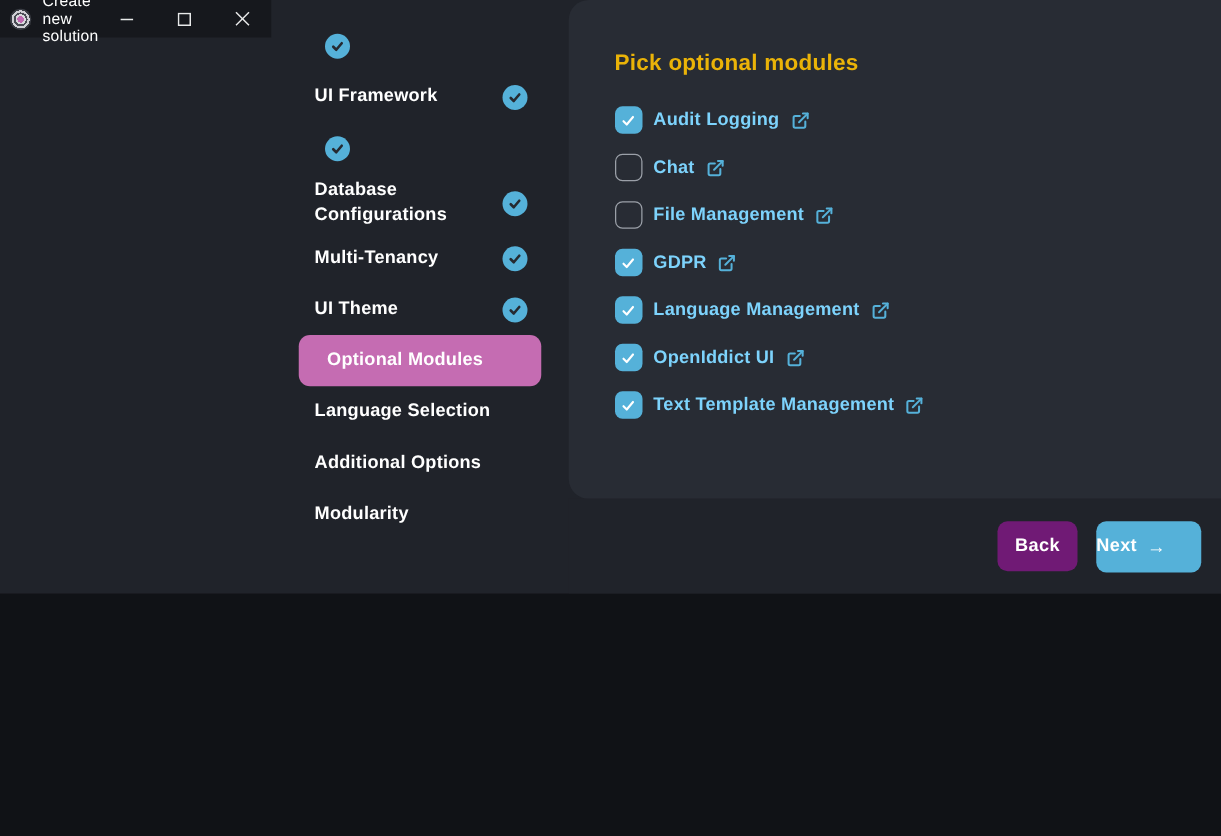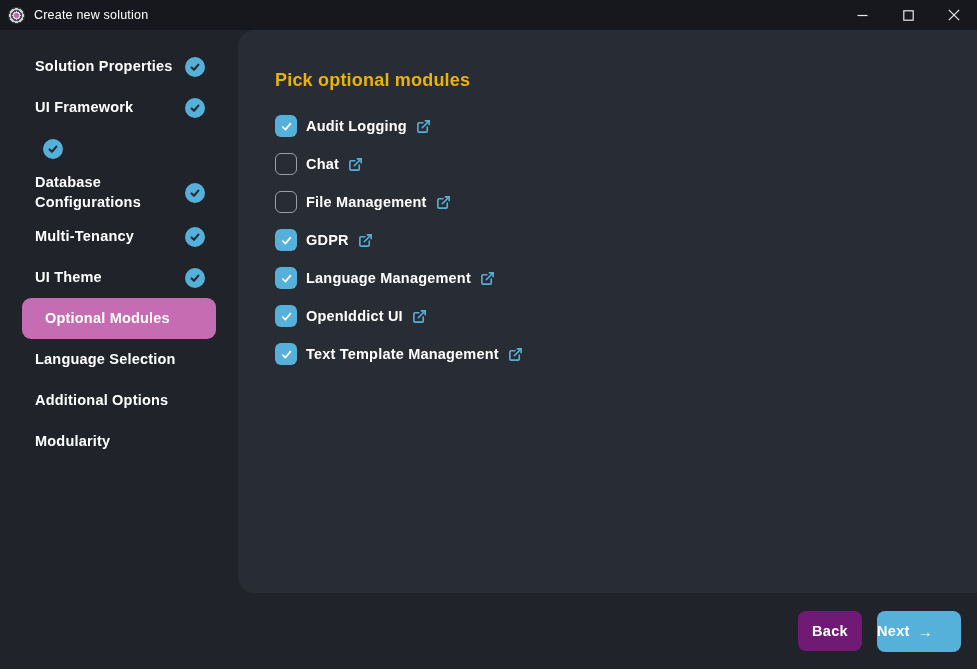--- a/index.html
+++ b/index.html
@@ -2,23 +2,23 @@
 <html style="--accent-blue: #55b1d9; --active-pink: #c56cb2; --panel-bg: #282c34; --window-bg: #20232a; --titlebar-bg: #16181d; --back-button-bg: #343841;"><head>
 <meta charset="utf-8">
 <style>
   * { margin: 0; padding: 0; box-sizing: border-box; }
   html, body { background: #101216; }
   body {
     font-family: "Liberation Sans", "DejaVu Sans", sans-serif;
     -webkit-font-smoothing: antialiased;
   }
   .window {
-    width: 977px; height: 669px;
+    width: 977px; height: 475px;
     background: var(--window-bg, #20232a);
-    display: flex; flex-direction: column;
+    display: flex; flex-direction: row;
     overflow: hidden;
     color: #f4f5f6;
   }
   
   .titlebar {
     height: 30px; flex: 0 0 30px;
     background: var(--titlebar-bg, #16181d);
     display: flex; align-items: center;
     padding-left: 8px;
     user-select: none;
@@ -89,21 +89,21 @@
     border-radius: 6px;
     flex: 0 0 auto;
     display: flex; align-items: center; justify-content: center;
     cursor: pointer;
   }
   .checkbox.checked { background: var(--accent-blue, #55b1d9); }
   .checkbox.unchecked { background: transparent; border: 1.6px solid #9ba0a8; }
   .checkbox.unchecked svg { visibility: hidden; }
   .module-label {
     margin-left: 9px;
-    font-size: 14.5px; font-weight: bold; color: #ffffff;
+    font-size: 14.5px; font-weight: bold; color: #7dd3fc;
     letter-spacing: 0.2px;
   }
   .ext-link {
     margin-left: 9px;
     color: var(--accent-blue, #55b1d9);
     display: flex; align-items: center;
     cursor: pointer;
   }
   
   .footer {
@@ -153,21 +153,20 @@
           <line x1="11.2" y1="0.8" x2="0.8" y2="11.2" stroke="#e8e9ea" stroke-width="1.2"></line>
         </svg>
       </button>
     </div>
   </div>
 
   <div class="body">
 
     <nav class="sidebar" id="sidebar">
         <div class="step">
-    <span class="step-label">Solution Properties</span>
     <span class="step-badge">
       <svg width="12" height="12" viewBox="0 0 12 12">
         <polyline points="2.6,6.4 5,8.8 9.4,3.6" fill="none" stroke="#262a31" stroke-width="2.1" stroke-linecap="round" stroke-linejoin="round"></polyline>
       </svg>
     </span>
   </div>
         <div class="step">
     <span class="step-label">UI Framework</span>
     <span class="step-badge">
       <svg width="12" height="12" viewBox="0 0 12 12">

